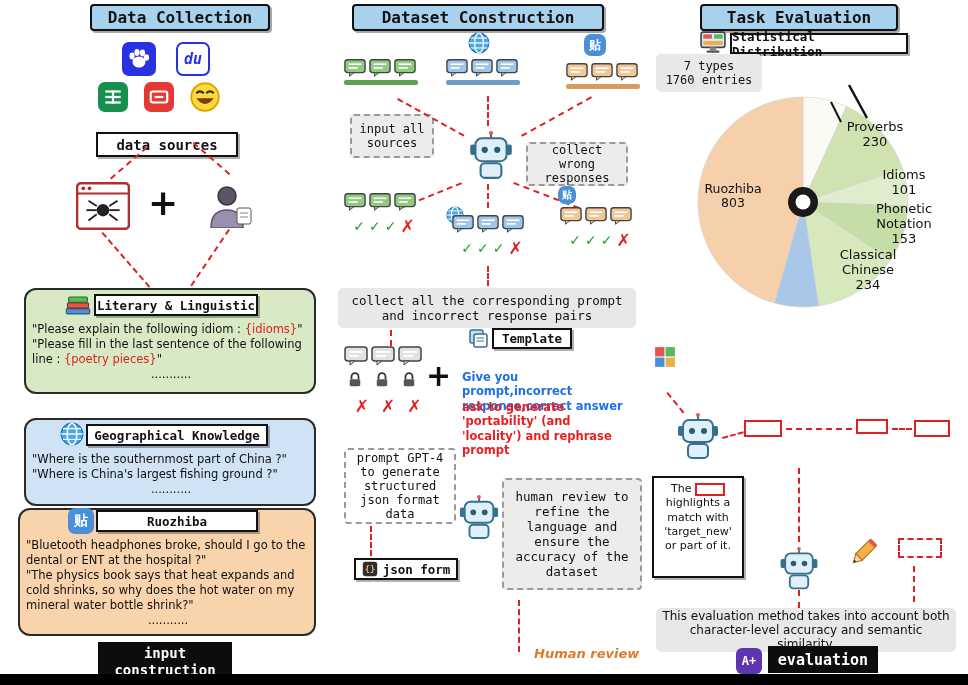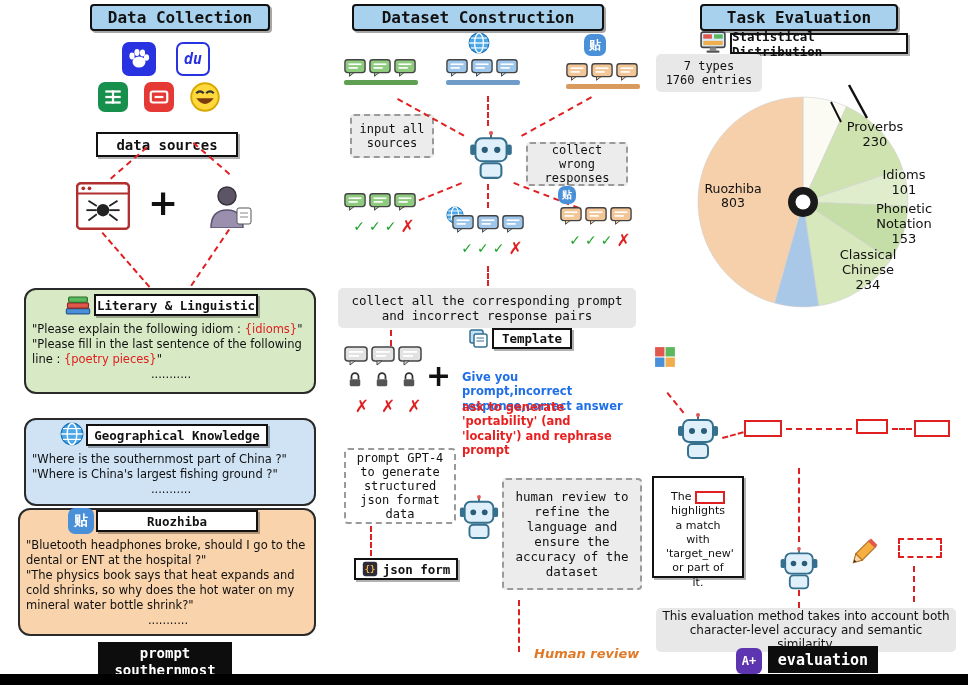--- a/index.html
+++ b/index.html
@@ -232,21 +232,21 @@
 
   <div class="cbox" style="left:18px;top:508px;width:298px;height:128px;background:#f8d3ab"></div>
   <div class="appicon" style="left:68px;top:508px;width:26px;height:26px;background:#4a90d9;color:#fff;font-size:14px;font-weight:bold">贴</div>
   <div class="wlabel" style="left:96px;top:510px;width:162px;height:22px">Ruozhiba</div>
   <div class="qtext" style="left:26px;top:538px;width:284px">
     <div>"Bluetooth headphones broke, should I go to the dental or ENT at the hospital ?"</div>
     <div>"The physics book says that heat expands and cold shrinks, so why does the hot water on my mineral water bottle shrink?"</div>
     <div class="dots">...........</div>
   </div>
 
-  <div class="black-box" style="left:98px;top:642px;width:134px;height:40px;font-size:14px;line-height:1.25">prompt southernmost</div>
+  <div class="black-box" style="left:98px;top:642px;width:134px;height:40px;font-size:14px;line-height:1.25">input construction</div>
 
   <div class="title-box" style="left:352px;top:4px;width:252px;height:27px">Dataset Construction</div>
 
   <div class="brow" style="left:344px;top:58px;color:#8fcb7f">
     <svg width="22" height="20">
         <use href="#bubble"></use>
       </svg>
       <svg width="22" height="20">
         <use href="#bubble"></use>
       </svg>
@@ -501,21 +501,21 @@
   </div>
   <div class="redrect" style="left:744px;top:420px;width:38px;height:17px"></div>
   <div class="rl" style="left:722px;top:437px;width:22px;transform:rotate(-15deg)"></div>
   <div class="rl" style="left:786px;top:428px;width:66px"></div>
   <div class="redrect" style="left:856px;top:419px;width:32px;height:15px"></div>
   <div class="rl" style="left:892px;top:428px;width:20px"></div>
   <div class="redrect" style="left:914px;top:420px;width:36px;height:17px"></div>
 
   <div class="rl" style="left:800px;top:468px;width:74px;transform:rotate(90deg)"></div>
 
-  <div class="wlabel" style="left:652px;top:476px;width:92px;height:102px;font-weight:normal;font-family:'DejaVu Sans',sans-serif;font-size:11px;text-align:center;padding:12px;line-height:1.3;display:block">
+  <div class="wlabel" style="left:652px;top:476px;width:92px;height:102px;font-weight:normal;font-family:'DejaVu Sans',sans-serif;font-size:11px;text-align:center;padding:4px;line-height:1.3;display:block">
     <span>The</span>
     <span class="inline-redrect"></span>
     <span>highlights a match with 'target_new' or part of it.</span>
   </div>
 
   <div class="icon" style="left:778px;top:546px">
     <svg width="42" height="46">
         <use href="#robot"></use>
       </svg>
   </div>

